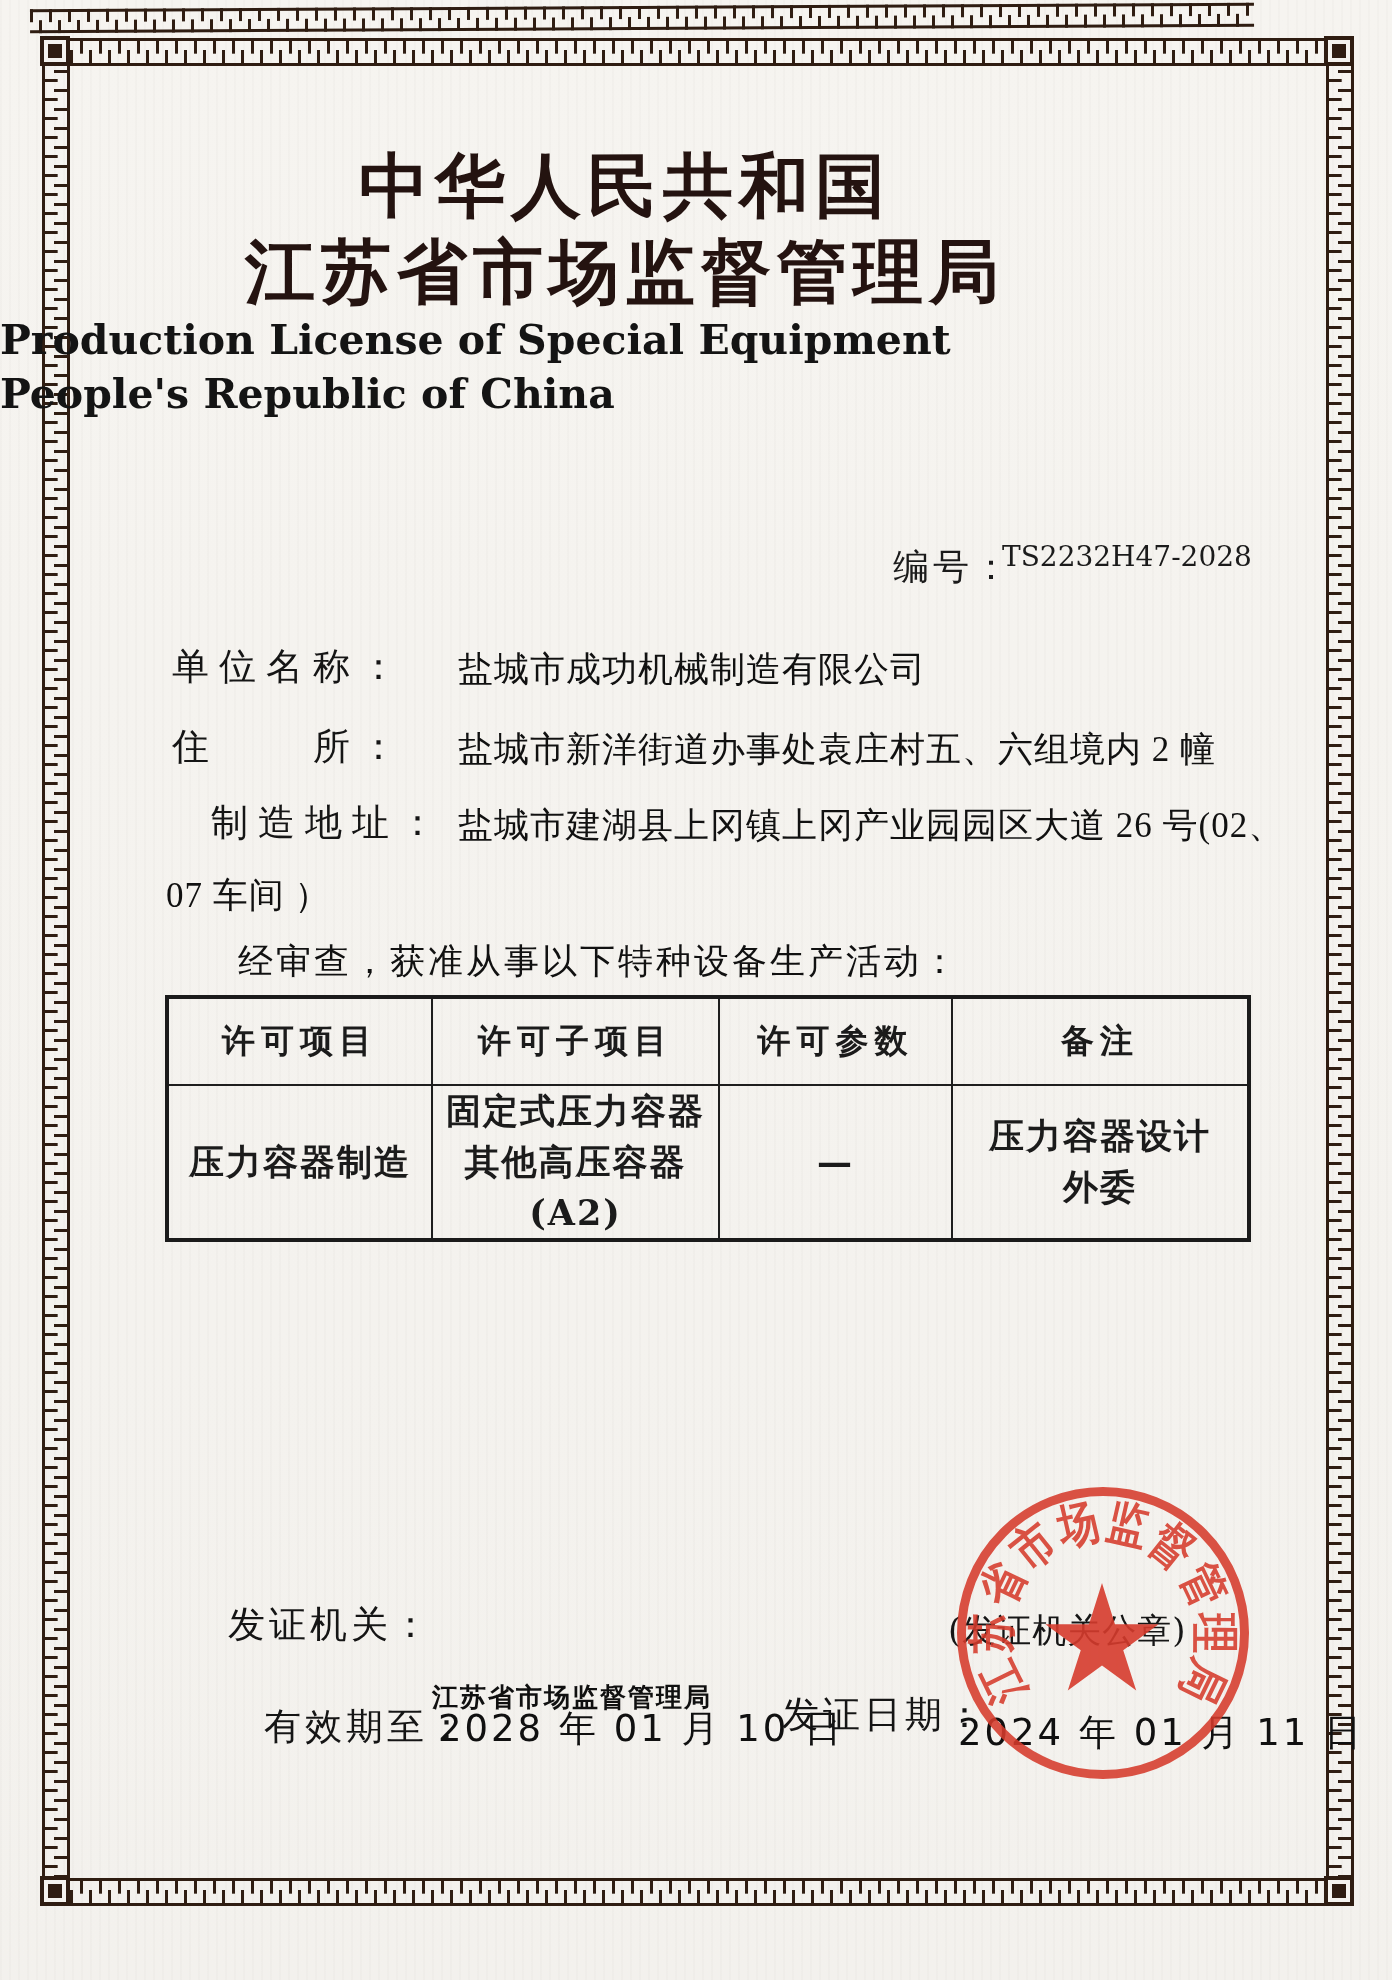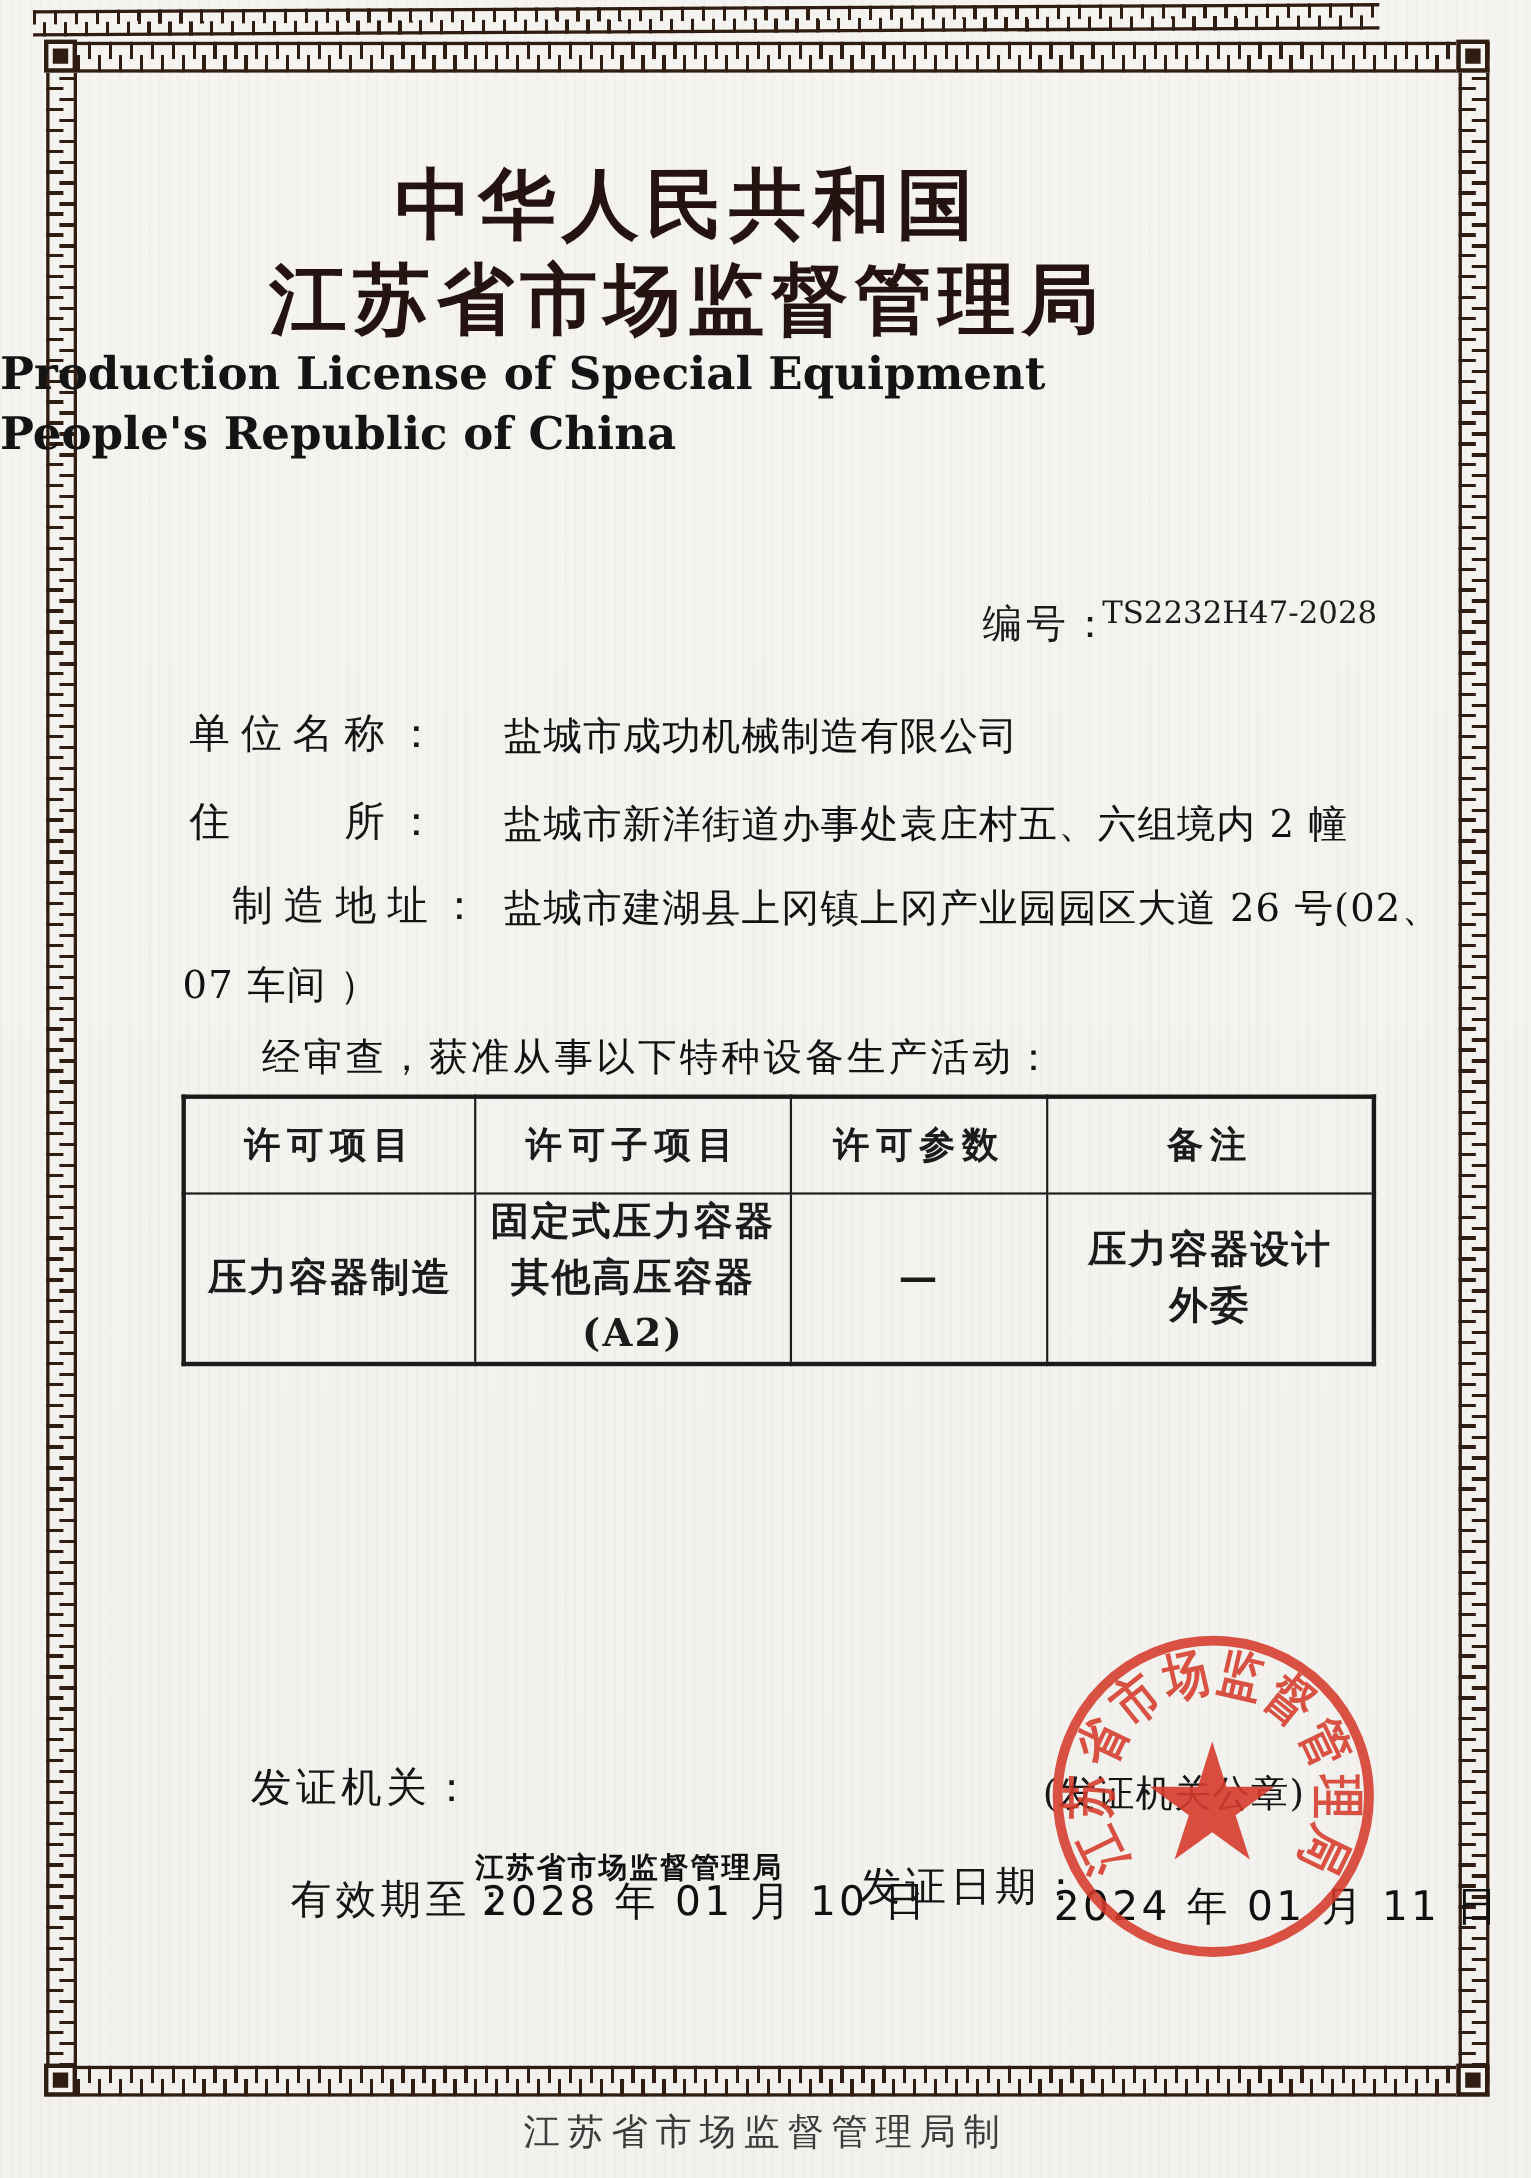--- a/index.html
+++ b/index.html
@@ -40,21 +40,21 @@
     background-size:56% 100%,56% 100%,3px 100%,3px 100%;
     background-position:left top,right top,left top,right top;
     background-repeat:repeat-y,repeat-y,no-repeat,no-repeat;
   }
   .corner { position:absolute; width:30px; height:30px; background:#2f1d12; box-shadow: inset 0 0 0 4px #2f1d12, inset 0 0 0 8px #f5f3ef; }
   
   .abs { position:absolute; white-space:nowrap; }
   .title-zh { left:0; width:1250px; text-align:center; font-weight:900; font-size:70px; letter-spacing:6px; color:#241310; }
   .title-en { left:0; width:1094px; font-weight:700; font-size:41px; color:#141414; }
   .field-label { font-size:37px; letter-spacing:10px; color:#151515; }
-  .field-value { font-size:35px; letter-spacing:1px; color:#111; }
+  .field-value { font-size:35px; letter-spacing:1px; color:#111;font-family:Liberation Serif, serif; }
   .serial { font-size:36px; letter-spacing:4px; }
   .serial-num { font-size:28px; letter-spacing:0px; font-family:"DejaVu Serif","Liberation Serif",serif; }
   
   .lic-table { position:absolute; left:165px; top:995px; width:1082px; height:212px; border-collapse:collapse; table-layout:fixed; }
   .lic-table th, .lic-table td { border:2.5px solid #1e1e1e; text-align:center; vertical-align:middle; font-weight:600; padding:0; }
   .lic-table { border:4px solid #1b1b1b; }
   .lic-table th { font-size:33px; letter-spacing:6px; height:88px; font-weight:600; }
   .lic-table td { font-size:35px; letter-spacing:2px; line-height:1.45; }
   .dash-cell { font-size:46px; font-weight:400; }
   
@@ -161,15 +161,14 @@
         <span class="seal-char" style="color: rgb(214, 59, 44); transform: rotate(-12.8889deg) translateY(-112px) scale(1, 1.2);">场</span>
         <span class="seal-char" style="color: rgb(214, 59, 44); transform: rotate(12.8889deg) translateY(-112px) scale(1, 1.2);">监</span>
         <span class="seal-char" style="color: rgb(214, 59, 44); transform: rotate(38.6667deg) translateY(-112px) scale(1, 1.2);">督</span>
         <span class="seal-char" style="color: rgb(214, 59, 44); transform: rotate(64.4444deg) translateY(-112px) scale(1, 1.2);">管</span>
         <span class="seal-char" style="color: rgb(214, 59, 44); transform: rotate(90.2222deg) translateY(-112px) scale(1, 1.2);">理</span>
         <span class="seal-char" style="color: rgb(214, 59, 44); transform: rotate(116deg) translateY(-112px) scale(1, 1.2);">局</span>
       </div>
   </div>
   <div class="seal-star"></div>
 
-  <div class="abs footer-line" style="top:1916px;">江苏省市场监督管理局制</div>
 
 </div>
 
 </body></html>

